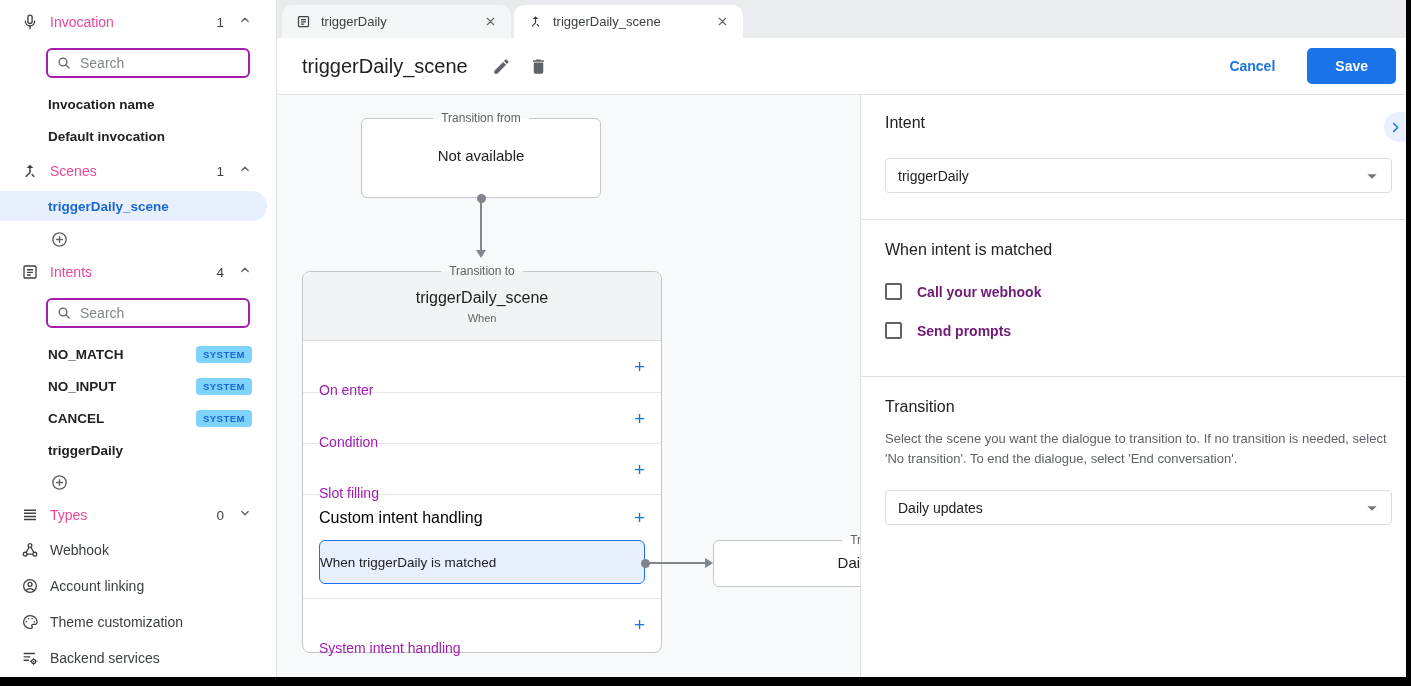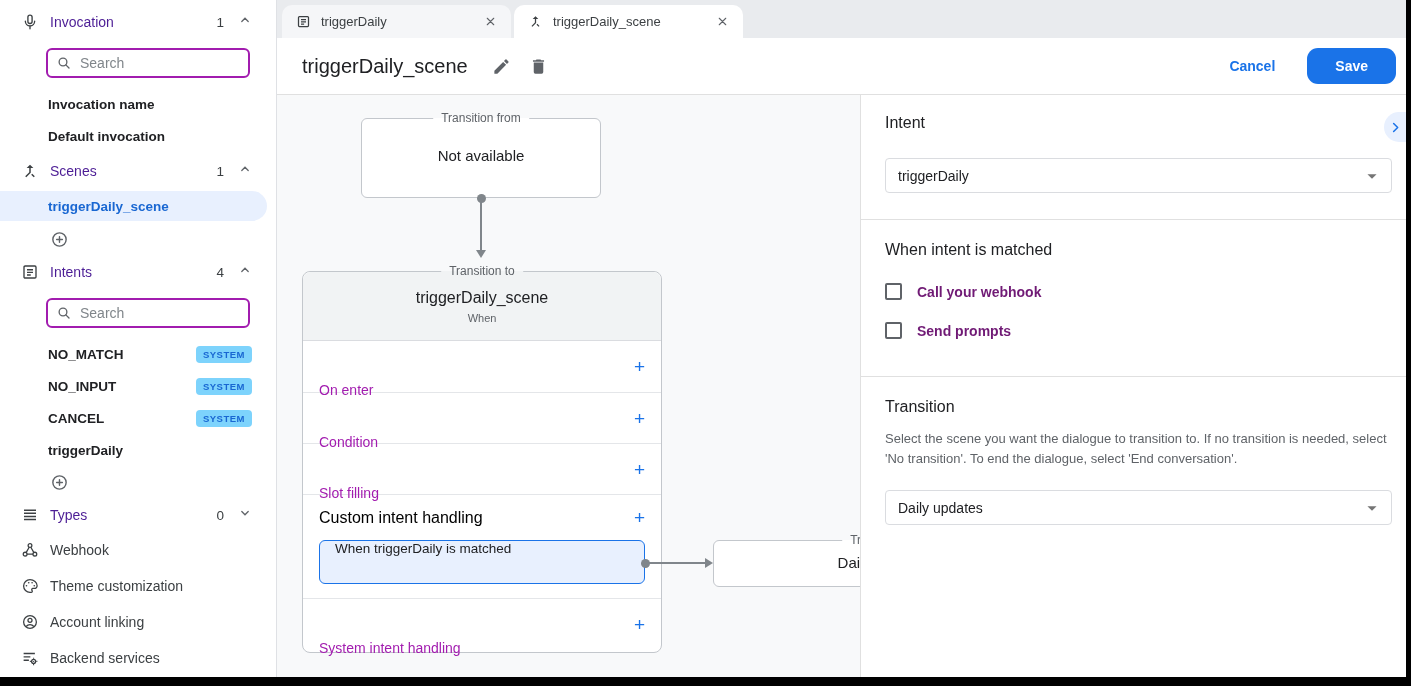--- a/index.html
+++ b/index.html
@@ -4,21 +4,21 @@
 <style>
   * { margin:0; padding:0; box-sizing:border-box; }
   html,body { width:1411px; height:686px; }
   body { font-family:"Liberation Sans", sans-serif; background:#000; position:relative; overflow:hidden; }
   .app { position:absolute; left:0; top:0; width:1406px; height:677px; background:#fff; display:flex; overflow:hidden; }
 
   
   .sidebar { width:277px; min-width:277px; background:#fff; border-right:1px solid #dfe1e5; padding-top:5px; overflow:hidden; }
   .sec { height:34px; display:flex; align-items:center; padding:0 24px 0 20px; cursor:pointer; }
   .sec .ic { width:20px; height:20px; display:flex; align-items:center; justify-content:center; margin-right:10px; }
-  .sec .lbl { font-size:14px; color:#4c1d95; flex:1; }
+  .sec .lbl { font-size:14px; color:#ec4899; flex:1; }
   .sec .cnt { font-size:13.5px; color:#3c4043; margin-right:14px; }
   .search-box { height:30px; margin:9px 26px 10px 46px; border:2px solid #a21caf; border-radius:6px; display:flex; align-items:center; padding:0 8px; background:#fff; }
   .search-box svg { margin-right:8px; }
   .search-box input { border:none; outline:none; font-size:14px; color:#202124; width:130px; font-family:"Liberation Sans",sans-serif; background:transparent; }
   .search-box input::placeholder { color:#80868b; }
   .sitem { height:32px; display:flex; align-items:center; padding-left:48px; padding-right:24px; font-size:13.5px; font-weight:700; color:#202124; cursor:pointer; }
   .sitem .badge { margin-left:auto; background:#7dd3fc; color:#1967d2; font-size:9.5px; font-weight:700; letter-spacing:.5px; padding:3px 7px; border-radius:4px; }
   .sitem .badge:empty { display:none; }
   .pill { height:30px; margin:3px 9px 2px 0; display:flex; align-items:center; padding-left:48px; background:#e8f0fe; border-radius:0 16px 16px 0; font-size:13.5px; font-weight:700; color:#1967d2; cursor:pointer; }
   .addrow { height:32px; display:flex; align-items:center; padding-left:50px; cursor:pointer; }
@@ -35,21 +35,21 @@
   .tab.active { background:#fff; }
   .tab .tclose { display:flex; padding:2px; }
 
   .header { height:57px; background:#fff; border-bottom:1px solid #e0e0e0; display:flex; align-items:center; padding:0 10px 0 25px; }
   .header .title { font-size:20px; color:#202124; }
   .header .hic { display:flex; cursor:pointer; }
   .header .hic.edit { margin-left:24px; }
   .header .hic.del { margin-left:18px; }
   .spacer { flex:1; }
   .cancel-btn { font-size:14px; font-weight:700; color:#1a73e8; background:none; border:none; cursor:pointer; margin-right:32px; font-family:"Liberation Sans",sans-serif; }
-  .save-btn { font-size:14px; font-weight:700; color:#fff; background:#1a73e8; border:none; border-radius:11px; padding:10px 28px; cursor:pointer; font-family:"Liberation Sans",sans-serif; }
+  .save-btn { font-size:14px; font-weight:700; color:#fff; background:#1a73e8; border:none; border-radius:5px; padding:10px 28px; cursor:pointer; font-family:"Liberation Sans",sans-serif; }
 
   .content { flex:1; display:flex; min-height:0; }
 
   
   .canvas { width:583px; min-width:583px; background:#f8f9fa; position:relative; overflow:hidden; }
   .legend { position:absolute; top:-8px; left:50%; transform:translateX(-50%); font-size:12px; color:#5f6368; padding:0 8px; white-space:nowrap; }
   .from-box { position:absolute; left:84px; top:23px; width:240px; height:80px; background:#fff; border:1px solid #c3c7cc; border-radius:6px; }
   .from-box .legend { background:linear-gradient(#f8f9fa 50%, #fff 50%); }
   .from-box .fb-text { text-align:center; margin-top:28px; font-size:15px; color:#202124; }
   .dot { position:absolute; width:9px; height:9px; border-radius:50%; background:#80868b; }
@@ -62,21 +62,21 @@
   .scene-card > .legend { background:linear-gradient(#f8f9fa 50%, #f1f3f4 50%); }
   .sc-header { height:69px; background:#f1f3f4; border-bottom:1px solid #dadce0; border-radius:8px 8px 0 0; text-align:center; padding-top:17px; cursor:pointer; }
   .sc-title { font-size:16px; color:#202124; }
   .sc-sub { font-size:11px; color:#5f6368; margin-top:5px; }
   .srow { height:51px; display:flex; align-items:center; justify-content:space-between; padding:0 16px; }
   .srow + .srow, .srow-multi + .srow, .srow + .srow-multi { border-top:1px solid #e4e6e9; }
   .srow .rlabel { font-size:14px; color:#a21caf;margin-top:47px; }
   .plus { font-size:19px; color:#1a73e8; line-height:1; cursor:pointer; font-weight:400; }
   .srow-multi { padding-bottom:14px; }
   .srow-multi .rhead { height:45px; display:flex; align-items:center; justify-content:space-between; padding:0 16px; }
-  .nested { margin:0 16px; height:44px; border:1.5px solid #1a73e8; background:#e8f0fe; border-radius:6px; display:flex; padding-left:15px; font-size:13.5px; color:#202124; cursor:pointer; }
+  .nested { margin:0 16px; height:44px; border:1.5px solid #1a73e8; background:#e8f0fe; border-radius:6px; display:flex; align-items:center; font-size:13.5px; color:#202124; cursor:pointer; }
   .target-box { position:absolute; left:436px; top:445px; width:340px; height:47px; background:#fff; border:1px solid #c3c7cc; border-radius:6px; }
   .target-box .legend { background:linear-gradient(#f8f9fa 50%, #fff 50%); }
   .target-box .tb-text { text-align:center; margin-top:13px; font-size:15px; color:#202124; }
 
   
   .panel { flex:1; background:#fff; border-left:1px solid #e0e0e0; position:relative; overflow:hidden; }
   .collapse-pill { position:absolute; top:17px; right:0; width:22px; height:30px; background:#e8f0fe; border-radius:16px 0 0 16px; display:flex; align-items:center; justify-content:flex-start; padding-left:4px; cursor:pointer; }
   .psec { padding:0 14px 0 24px; }
   .psec1 { padding-top:19px; padding-bottom:26px; border-bottom:1px solid #e0e0e0; }
   .psec2 { padding-top:21px; padding-bottom:37px; border-bottom:1px solid #e0e0e0; }
@@ -218,38 +218,38 @@
             <circle cx="5.5" cy="17.5" r="2.5"></circle>
             <circle cx="18.5" cy="17.5" r="2.5"></circle>
             <path d="M10.9 8.3 7 15.2M13.1 8.3 17 15.2M8 17.5h8"></path>
           </svg>
       </span>
       <span>Webhook</span>
     </div>
     <div class="link-row">
       <span class="ic">
         <svg width="18" height="18" viewBox="0 0 24 24" fill="none" stroke="#3c4043" stroke-width="1.7">
+            <circle cx="12" cy="12" r="8.5"></circle>
+            <circle cx="12" cy="9.8" r="2.7"></circle>
+            <path d="M6.9 18a6.6 6.6 0 0 1 10.2 0"></path>
+          </svg>
+      </span>
+      <span>Account linking</span>
+    </div>
+    <div class="link-row">
+      <span class="ic">
+        <svg width="18" height="18" viewBox="0 0 24 24" fill="none" stroke="#3c4043" stroke-width="1.7">
             <path d="M12 3.5a8.5 8.5 0 1 0 0 17h1.6a1.5 1.5 0 0 0 1.1-2.5 1.6 1.6 0 0 1 1.2-2.7h2a3.6 3.6 0 0 0 3.6-3.6c0-4.6-4.3-8.2-9.5-8.2z"></path>
             <circle cx="7.3" cy="11.6" r="1.1" fill="#3c4043" stroke="none"></circle>
             <circle cx="10.3" cy="7.6" r="1.1" fill="#3c4043" stroke="none"></circle>
             <circle cx="14.8" cy="7.6" r="1.1" fill="#3c4043" stroke="none"></circle>
             <circle cx="17.7" cy="11.6" r="1.1" fill="#3c4043" stroke="none"></circle>
           </svg>
       </span>
       <span>Theme customization</span>
-    </div>
-    <div class="link-row">
-      <span class="ic">
-        <svg width="18" height="18" viewBox="0 0 24 24" fill="none" stroke="#3c4043" stroke-width="1.7">
-            <circle cx="12" cy="12" r="8.5"></circle>
-            <circle cx="12" cy="9.8" r="2.7"></circle>
-            <path d="M6.9 18a6.6 6.6 0 0 1 10.2 0"></path>
-          </svg>
-      </span>
-      <span>Account linking</span>
     </div>
     <div class="link-row">
       <span class="ic">
         <svg width="18" height="18" viewBox="0 0 24 24" fill="none" stroke="#3c4043" stroke-width="1.8">
             <path d="M3.5 6h15M3.5 10.5h9M3.5 15h7"></path>
             <circle cx="16.8" cy="16.5" r="2.6"></circle>
             <circle cx="16.8" cy="16.5" r="0.7" fill="#3c4043" stroke="none"></circle>
             <path d="M16.8 12.9v-1.4M16.8 20.1v1.4M13.2 16.5h-1.4M20.4 16.5h1.4" stroke-width="1.4"></path>
           </svg>
       </span>

